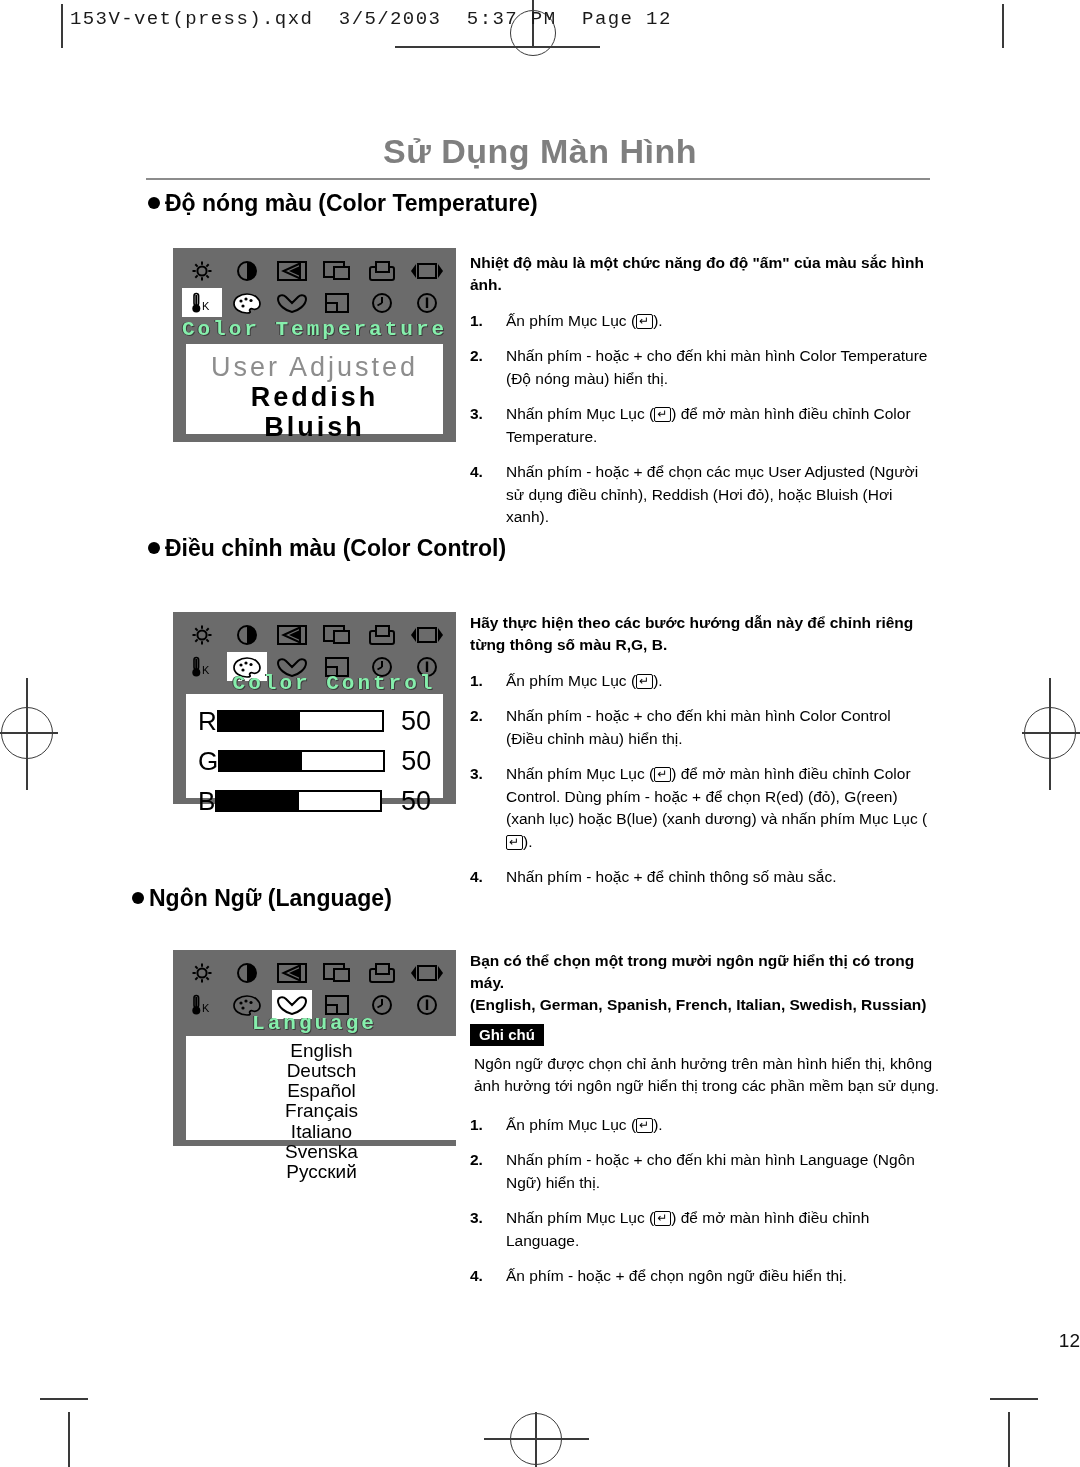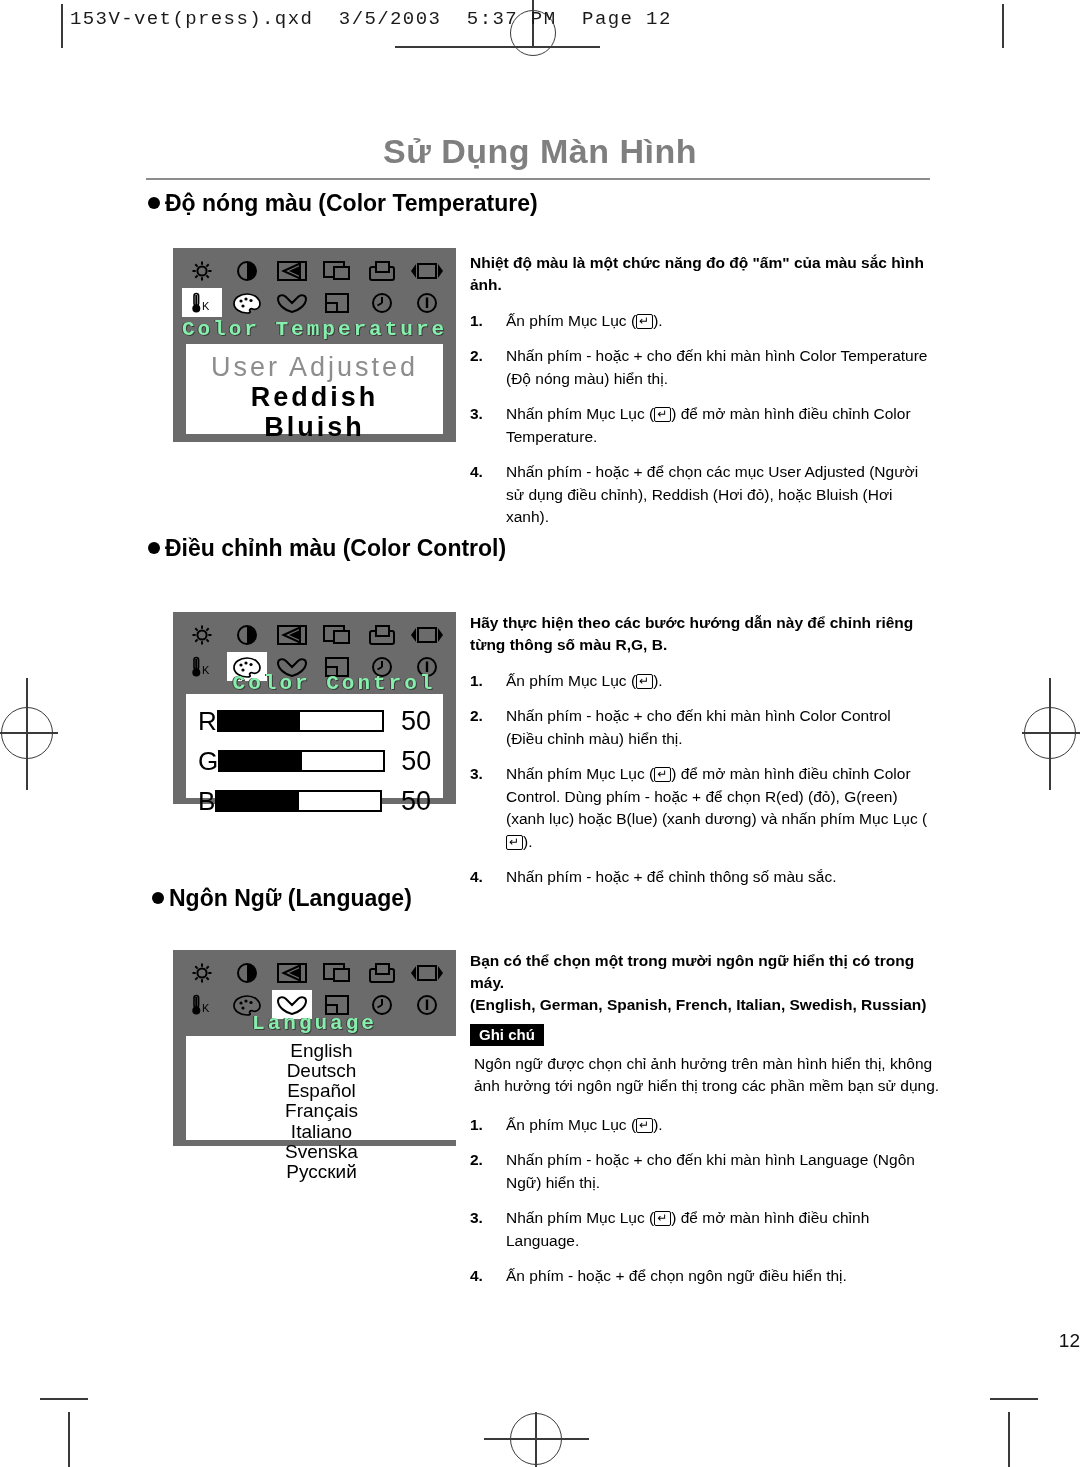--- a/index.html
+++ b/index.html
@@ -510,21 +510,21 @@
       </li>
       <li class="step">
         <span class="num">3.</span><span>Nhấn phím Mục Lục (</span><span class="keyicon">↵</span><span>) để mở màn hình điều chỉnh Color Control. Dùng phím - hoặc + để chọn R(ed) (đỏ), G(reen) (xanh lục) hoặc B(lue) (xanh dương) và nhấn phím Mục Lục (</span><span class="keyicon">↵</span><span>).</span>
       </li>
       <li class="step">
         <span class="num">4.</span><span>Nhấn phím - hoặc + để chỉnh thông số màu sắc.</span>
       </li>
     </ul>
   </div>
 
-  <div class="section-head" style="left:152px; top:885px;">
+  <div class="section-head" style="left:132px; top:885px;">
     <span class="bullet"></span><span>Ngôn Ngữ (Language)</span>
   </div>
 
   <div class="osd" style="left:173px; top:950px; width:283px; height:196px;">
     <div class="osd-icons">
       <div class="icon-row">
         <div class="osd-icon">
           <svg width="26" height="24" viewBox="0 0 26 24">
               <g fill="none" stroke="#000" stroke-width="2">
                 <circle cx="13" cy="12" r="4.6"></circle>

